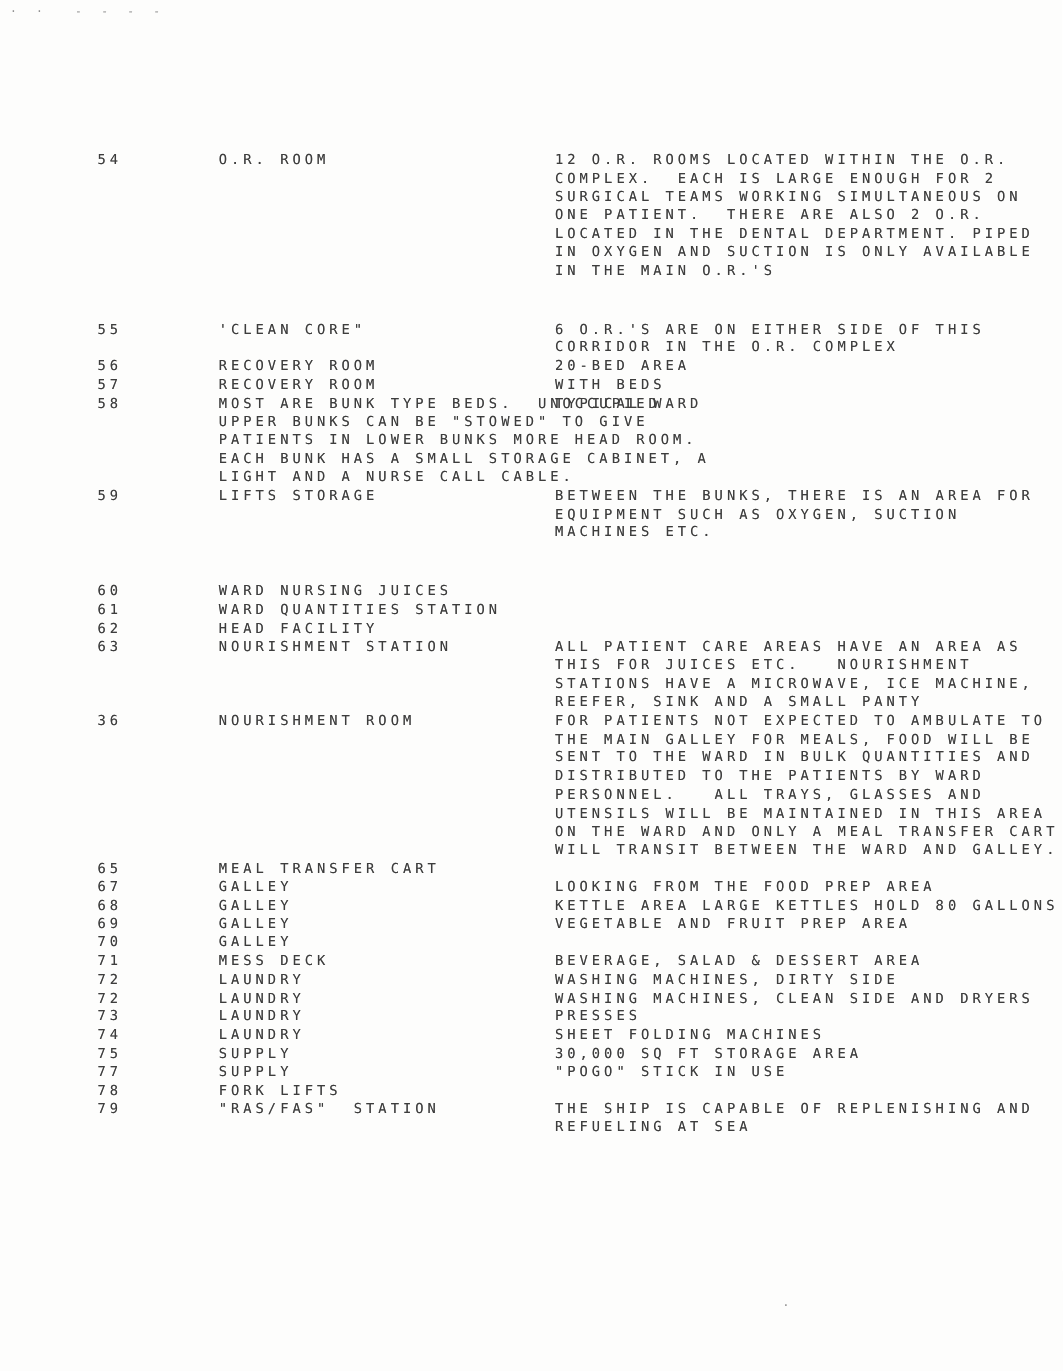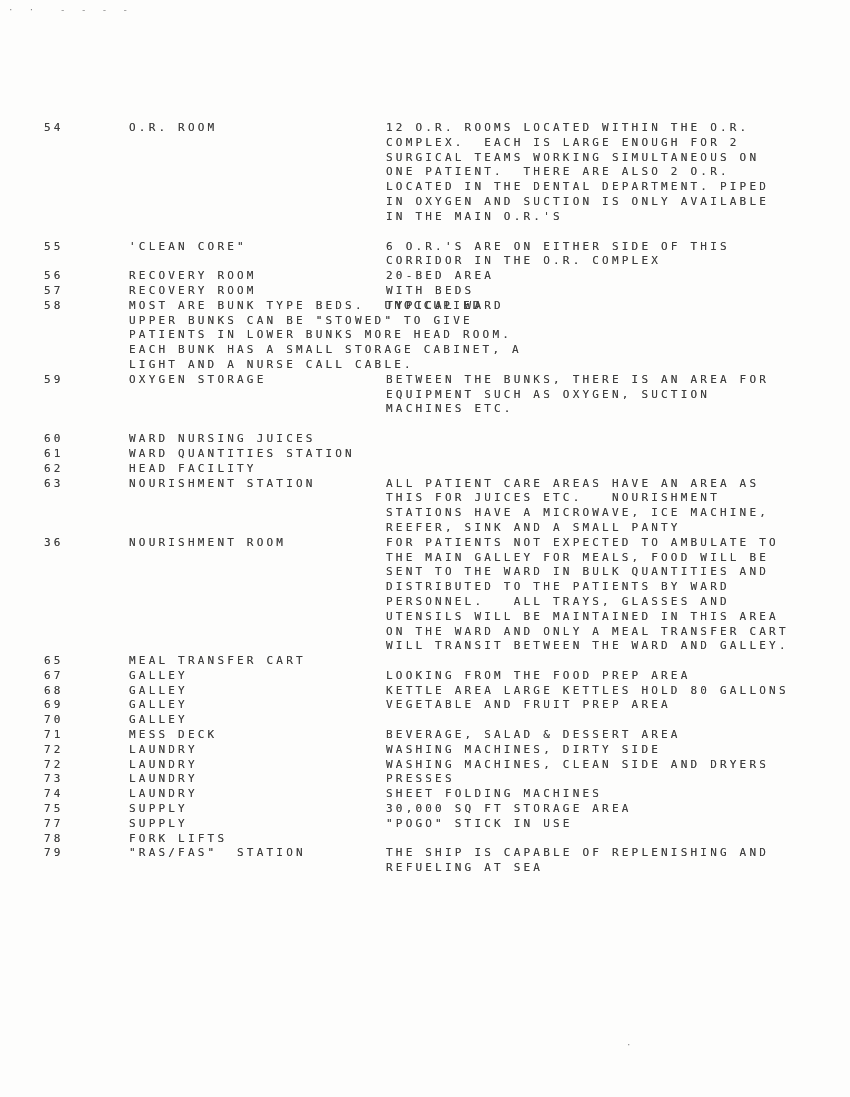--- a/index.html
+++ b/index.html
@@ -27,24 +27,25 @@
   .artifact-bottom { left: 626px; top: 1040px; }
   .list {
     position: absolute;
     top: 121px;
     left: 0;
     width: 100%;
   }
   .row {
     display: grid;
     grid-template-columns: 85px 257px 418px;
-    padding-left: 44px;
+    padding-left: 78px;
     align-items: start;
-  }
-  .row.gap-before { margin-top: 15px; }
+    gap: 12px;
+  }
+  .row.gap-before { margin-top: 32px; }
   .col {
     font-size: 11px;
     line-height: 14.8px;
     letter-spacing: 3.2px;
     white-space: pre;
     text-shadow: 0 0 0.5px rgba(64, 64, 64, 0.55);
     overflow: visible;
   }
 </style>
 </head>
@@ -90,21 +91,21 @@
     <div class="col desc">MOST ARE BUNK TYPE BEDS.  UNOCCUPIED
 UPPER BUNKS CAN BE "STOWED" TO GIVE
 PATIENTS IN LOWER BUNKS MORE HEAD ROOM.
 EACH BUNK HAS A SMALL STORAGE CABINET, A
 LIGHT AND A NURSE CALL CABLE.</div>
     <div class="col label">TYPICAL WARD</div>
   </div>
 
   <div class="row">
     <div class="col num">59</div>
-    <div class="col label">OXYGEN STORAGE</div>
+    <div class="col label">LIFTS STORAGE</div>
     <div class="col desc">BETWEEN THE BUNKS, THERE IS AN AREA FOR
 EQUIPMENT SUCH AS OXYGEN, SUCTION
 MACHINES ETC.</div>
   </div>
 
   <div class="row gap-before">
     <div class="col num">60</div>
     <div class="col label">WARD NURSING JUICES</div>
     <div class="col desc"></div>
   </div>

